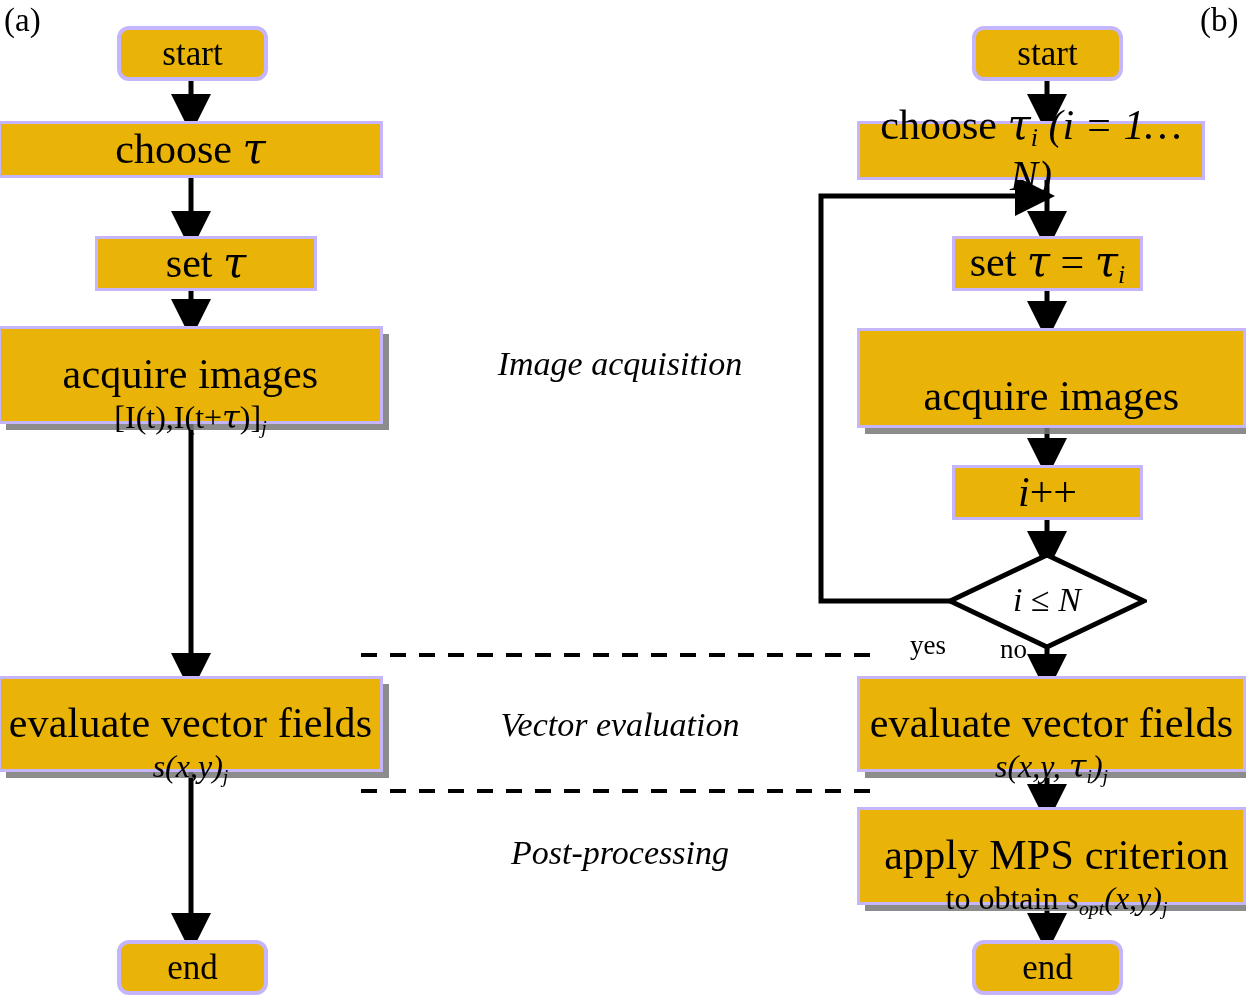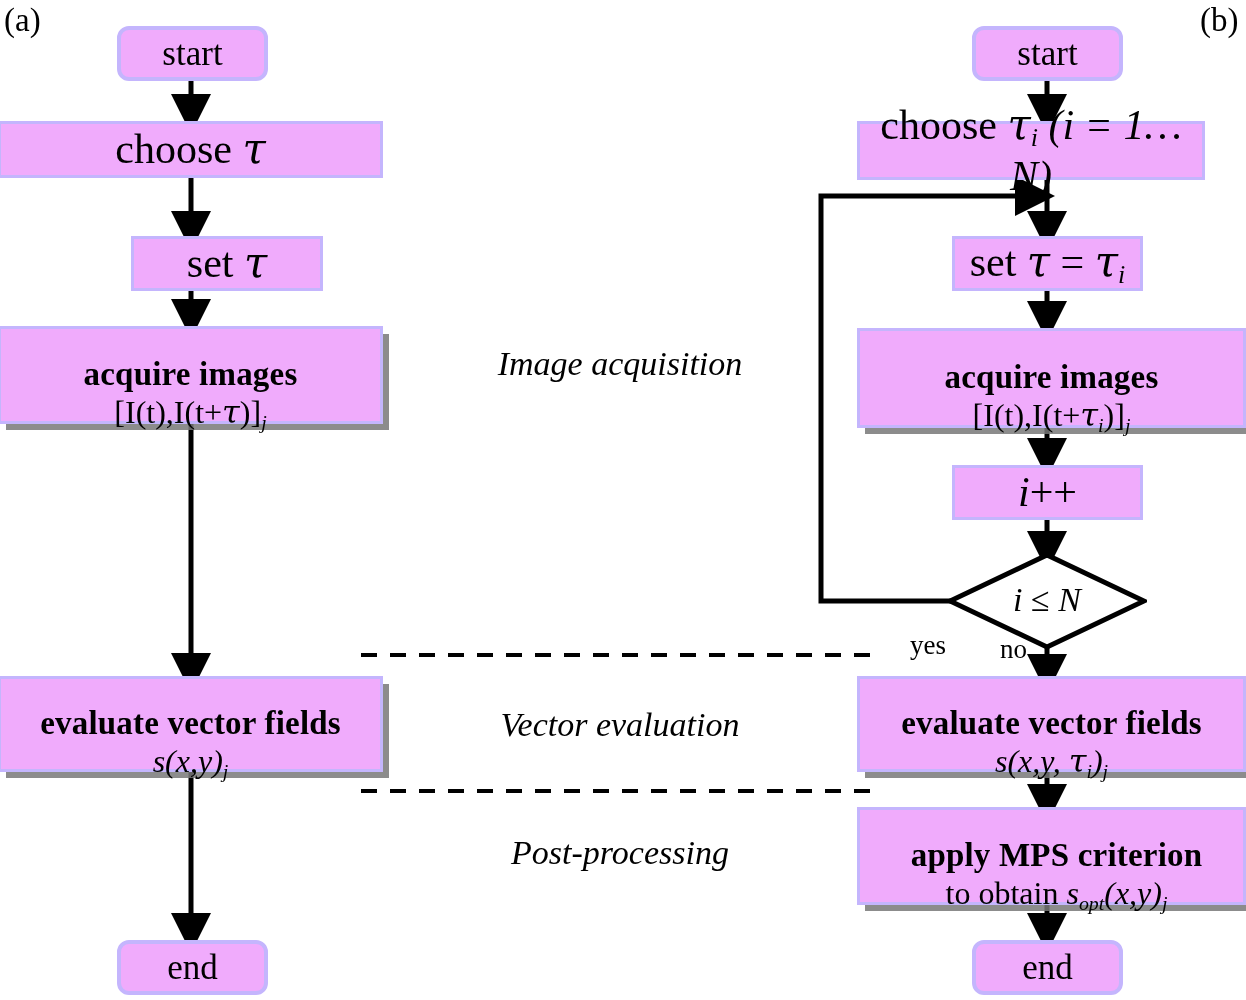--- a/index.html
+++ b/index.html
@@ -19,40 +19,40 @@
     position: absolute;
     left: 0;
     top: 0;
     width: 1246px;
     height: 1000px;
     pointer-events: none;
   }
   .node {
     position: absolute;
     box-sizing: border-box;
-    background: #f0abfc;
+    background: #eab308;
     border: 1px solid #c4b5fd;
     display: flex;
     flex-direction: column;
     align-items: center;
     justify-content: center;
     text-align: center;
     color: #000000;
     line-height: 1.12;
   }
   .node.shadowed {
     box-shadow: 7px 7px 0 -1px rgba(120,120,120,0.85);
   }
   .node.terminal {
     border-radius: 12px;
     border-width: 4px;
   }
   .node.plain { border-width: 3px; }
   .ln1 { font-size: 42px; }
-  .ln1.bold { font-weight: bold; font-size: 33px; letter-spacing: 0.2px; margin-top: 38px; }
+  .ln1.bold { font-weight: normal; font-size: 42px; letter-spacing: 0.2px; margin-top: 38px; }
   .ln2 { font-size: 32px; margin-top: 2px; }
   .term-label { font-size: 35px; }
   .gk { font-family: "DejaVu Serif", serif; font-style: italic; }
   .it { font-style: italic; }
   sub {
     font-size: 0.62em;
     vertical-align: -0.28em;
     font-style: italic;
   }
   .panel-tag {
@@ -127,21 +127,21 @@
   <div class="stage-label" style="left:420px; top:834px; width:400px;">Post-processing</div>
 
   <div class="node terminal" style="left:117px; top:26px; width:151px; height:55px;">
     <span class="term-label">start</span>
   </div>
 
   <div class="node plain" style="left:-2px; top:121px; width:385px; height:57px;">
     <span class="ln1"><span>choose </span><span class="gk">τ</span></span>
   </div>
 
-  <div class="node plain" style="left:95px; top:236px; width:192px; height:55px;margin-left:36px;">
+  <div class="node plain" style="left:95px; top:236px; width:222px; height:55px;">
     <span class="ln1"><span>set </span><span class="gk">τ</span></span>
   </div>
 
   <div class="node plain shadowed" style="left:-2px; top:326px; width:385px; height:98px;">
     <span class="ln1 bold">acquire images</span>
     <span class="ln2"><span>[I(t),I(t+</span><span class="gk">τ</span><span>)]</span><sub>j</sub></span>
   </div>
 
   <div class="node plain shadowed" style="left:-2px; top:676px; width:385px; height:96px;">
     <span class="ln1 bold">evaluate vector fields</span>
@@ -159,21 +159,20 @@
   <div class="node plain" style="left:857px; top:121px; width:348px; height:59px;">
     <span class="ln1"><span>choose </span><span class="gk">τ</span><sub>i</sub><span class="it"> (i = 1…N)</span></span>
   </div>
 
   <div class="node plain" style="left:952px; top:236px; width:191px; height:55px;">
     <span class="ln1"><span>set </span><span class="gk">τ</span><span> = </span><span class="gk">τ</span><sub>i</sub></span>
   </div>
 
   <div class="node plain shadowed" style="left:857px; top:328px; width:389px; height:100px;">
     <span class="ln1 bold">acquire images</span>
-    <span class="ln2"><span>[I(t),I(t+</span><span class="gk">τ</span><sub>i</sub><span>)]</span><sub>j</sub></span>
   </div>
 
   <div class="node plain" style="left:952px; top:465px; width:191px; height:55px;">
     <span class="ln1"><span class="it">i</span><span>++</span></span>
   </div>
 
   <div class="diamond-wrap" style="left:947px; top:552px; width:200px; height:98px;">
     <svg width="200" height="98" viewBox="0 0 200 98">
       <polygon points="100,3 197,49 100,95 3,49" fill="#ffffff" stroke="#000000" stroke-width="5"></polygon>
     </svg>

